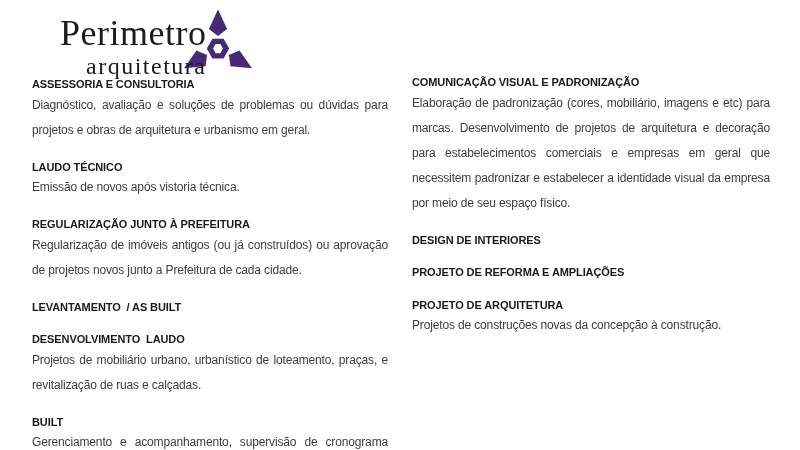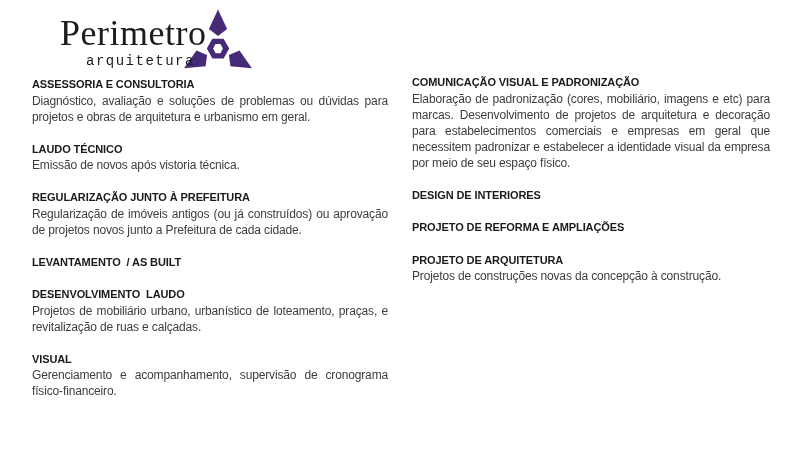--- a/index.html
+++ b/index.html
@@ -15,40 +15,40 @@
   
   .logo { position:absolute; left:24px; top:6px; width:235px; height:72px; }
   .brand {
     position:absolute; left:0; top:6px;
     font-family:Liberation Serif, serif;
     font-size:36px; font-weight:400; color:#1c1c1c;
     letter-spacing:0.5px; z-index:2;margin-left:36px;
   }
   .sub {
     position:absolute; left:62px; top:47px;
-    font-family:Liberation Mono, monospace;
-    font-size:14px; color:#1c1c1c; letter-spacing:1.5px; z-index:2;
+    font-family:Liberation Serif, serif;
+    font-size:24px; color:#1c1c1c; letter-spacing:1.5px; z-index:2;
   }
   .mark { position:absolute; left:158px; top:2px; width:72px; height:70px; z-index:1; }
 
   
   .col { position:absolute; }
   .col-left  { left:32px;  top:76px; width:356px; }
   .col-right { left:412px; top:74px; width:358px; }
 
   .section { margin-bottom:16px; }
   .section:last-child { margin-bottom:0; }
   .heading {
     font-size:11px; font-weight:bold; color:#1a1a1a;
     line-height:16.5px; letter-spacing:-0.1px;
     white-space:pre-wrap;
   }
   .desc {
     font-size:12px; color:#3d3d3d;
-    line-height:16px; letter-spacing:-0.15px;
+    line-height:25px; letter-spacing:-0.15px;
     text-align:justify; text-align-last:left;
   }
   .desc:empty { display:none; }
 </style>
 </head>
 <body>
 
 <div class="slide">
 
   <div class="logo">
@@ -80,21 +80,21 @@
       <div class="desc">Regularização de imóveis antigos (ou já construídos) ou aprovação de projetos novos junto a Prefeitura de cada cidade.</div>
     </div>
     <div class="section">
       <div class="heading">LEVANTAMENTO  / AS BUILT</div>
     </div>
     <div class="section">
       <div class="heading">DESENVOLVIMENTO  LAUDO</div>
       <div class="desc">Projetos de mobiliário urbano,  urbanístico de loteamento, praças, e revitalização de ruas e calçadas.</div>
     </div>
     <div class="section">
-      <div class="heading">VISUAL</div>
+      <div class="heading">BUILT</div>
       <div class="desc">Gerenciamento e acompanhamento, supervisão de cronograma físico-financeiro.</div>
     </div>
   </div>
 
   <div class="col col-right">
     <div class="section">
       <div class="heading">COMUNICAÇÃO VISUAL E PADRONIZAÇÃO</div>
       <div class="desc">Elaboração de padronização (cores, mobiliário, imagens e etc) para marcas. Desenvolvimento de projetos de arquitetura e decoração para estabelecimentos comerciais e empresas em geral que necessitem padronizar e estabelecer a identidade visual da empresa por meio de seu espaço físico.</div>
     </div>
     <div class="section">

